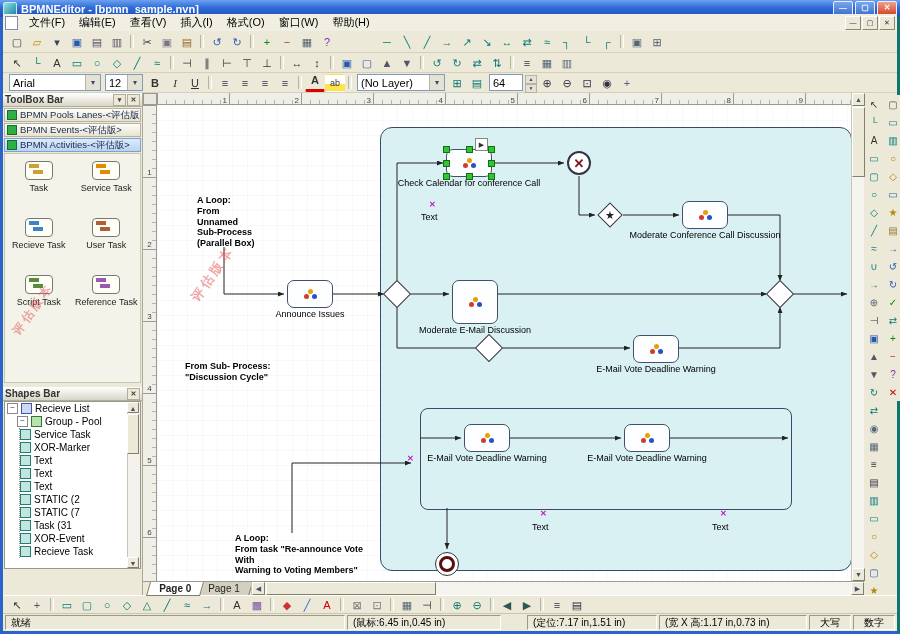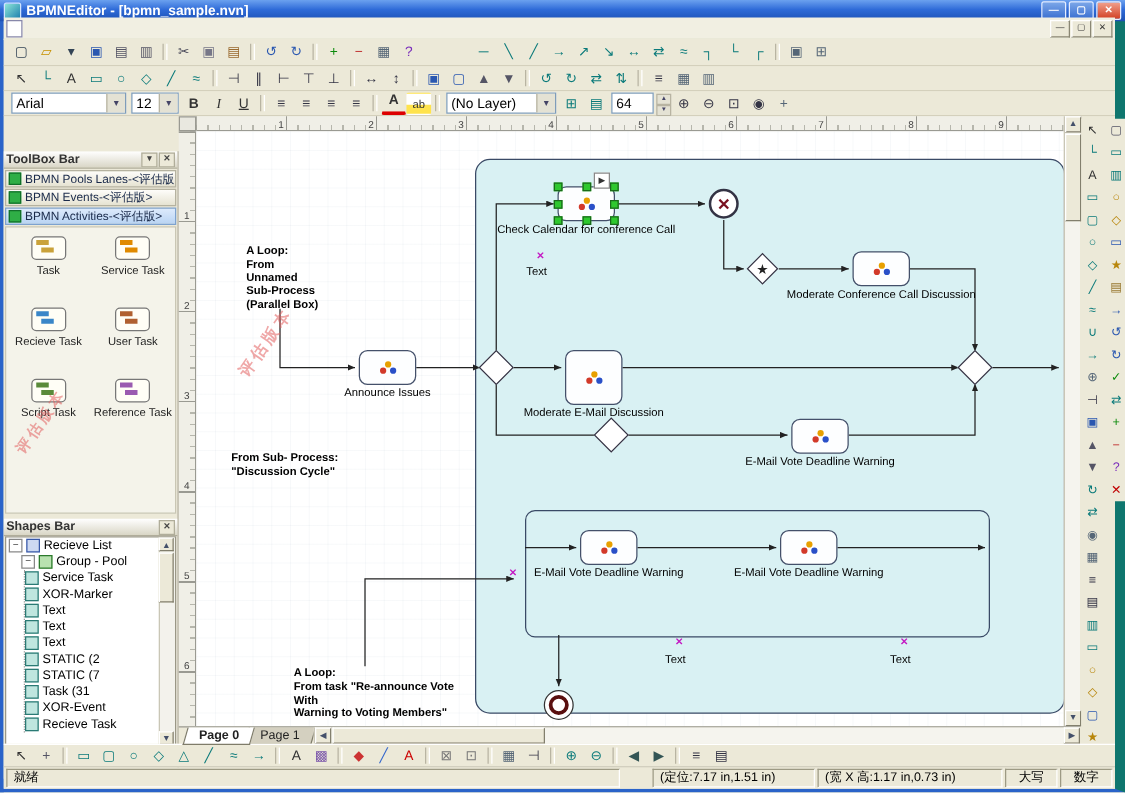--- a/index.html
+++ b/index.html
@@ -1,17 +1,17 @@
 <!DOCTYPE html>
 <html><head>
 <meta charset="utf-8">
 <style>
   html,body{margin:0;padding:0;width:900px;height:634px;overflow:hidden;
     font-family:"Liberation Sans",sans-serif;font-size:11px;color:#000;background:#ece9d8;}
-  #app{position:relative;width:900px;height:634px;border-left:3px solid #2a63c9;border-right:8px solid #0f766e;border-bottom:3px solid #2a63c9;box-sizing:border-box;background:#ece9d8;}
+  #app{position:relative;width:900px;height:634px;border-left:3px solid #2a63c9;border-right:3px solid #0f766e;border-bottom:3px solid #2a63c9;box-sizing:border-box;background:#ece9d8;}
 
   
   #titlebar{position:absolute;left:-3px;top:0;width:900px;height:17px;
     background:linear-gradient(180deg,#6ba1ef 0%,#2f6bd8 45%,#1c50b4 100%);
     display:flex;align-items:center;padding:0 3px;box-sizing:border-box;color:#fff;font-weight:700;}
   .app-ico{width:12px;height:12px;border-radius:2px;margin-right:4px;
     background:linear-gradient(135deg,#8fe6d8,#1b7fae);border:1px solid #cfe4ff;}
   #titlebar .title-text{flex:1;font-size:11px;white-space:nowrap;overflow:hidden;}
   .cap-btn{width:18px;height:13px;margin-left:2px;border-radius:2px;border:1px solid #e6eeff;
     background:linear-gradient(#7ba6e8,#3a6fd0);color:#fff;font-size:8px;line-height:12px;text-align:center;}
@@ -42,21 +42,21 @@
   .spin{display:inline-flex;flex-direction:column;width:12px;height:15px;}
   .spin i{flex:1;font-style:normal;font-size:5px;line-height:7px;text-align:center;background:#e4e2d4;border:1px solid #b8b4a2;color:#446;}
   .tbtn.fb{font-weight:700;} .tbtn.fi{font-style:italic;font-family:"Liberation Serif",serif;} .tbtn.fu{text-decoration:underline;}
   .tbtn.fc{border-bottom:3px solid #d00;line-height:11px;height:14px;font-weight:700;}
   .tbtn.hl{background:linear-gradient(#fff 55%,#ffe34d 55%);font-size:9px;}
 
   
   #work{position:absolute;left:0;top:93px;right:0;height:502px;background:#ece9d8;}
 
   
-  #toolbox-panel{position:absolute;left:0;top:0;width:140px;height:502px;border-right:1px solid #aca899;box-sizing:border-box;background:#ece9d8;overflow:hidden;margin-top:28px;}
+  #toolbox-panel{position:absolute;left:0;top:0;width:140px;height:502px;border-right:1px solid #aca899;box-sizing:border-box;background:#ece9d8;overflow:hidden;}
   .panel-header{height:13px;background:linear-gradient(#ffffff,#d9d6c6);border-bottom:1px solid #b0ad9a;
     display:flex;align-items:center;font-size:10px;font-weight:700;color:#333;padding:0 2px;}
   .panel-header .ph-btn{margin-left:auto;width:11px;height:10px;font-size:7px;line-height:9px;text-align:center;color:#444;border:1px solid #b0ad9a;background:#ece9d8;}
   .panel-header .ph-btn + .ph-btn{margin-left:1px;}
   .section-hdr{height:12px;margin:1px 1px 0 1px;display:flex;align-items:center;gap:3px;padding:0 2px;
     background:linear-gradient(#fefdfa,#e6e3d2);border:1px solid #b5b2a0;font-size:9.5px;color:#1a2a4a;white-space:nowrap;overflow:hidden;}
   .section-hdr.active{background:linear-gradient(#ddeafc,#b9d4f3);border-color:#7da2cf;}
   .section-hdr .sq{width:8px;height:8px;background:#2fae46;border:1px solid #12702a;flex:none;}
   #tool-grid{position:relative;height:228px;margin:1px;background:#f4f3ea;border:1px solid #c9c6b4;
     display:grid;grid-template-columns:1fr 1fr;grid-auto-rows:57px;overflow:hidden;}
@@ -155,20 +155,29 @@
     <span class="title-text">BPMNEditor - [bpmn_sample.nvn]</span>
     <span style="display:flex">
       <span class="cap-btn">—</span>
         <span class="cap-btn">▢</span>
         <span class="cap-btn close">✕</span>
     </span>
   </div>
 
   <div id="menubar">
     <span class="doc-ico"></span>
+    <span style="display:flex">
+      <span class="menu-item">文件(F)</span>
+        <span class="menu-item">编辑(E)</span>
+        <span class="menu-item">查看(V)</span>
+        <span class="menu-item">插入(I)</span>
+        <span class="menu-item">格式(O)</span>
+        <span class="menu-item">窗口(W)</span>
+        <span class="menu-item">帮助(H)</span>
+    </span>
     <span id="mdi-btns">
       <span class="mdi-btn">—</span>
         <span class="mdi-btn">▢</span>
         <span class="mdi-btn">✕</span>
     </span>
   </div>
 
   <div id="tb1" class="toolbar">
     <span class="tb-group">
       <span class="tbtn" style="color: rgb(51, 68, 85);">▢</span>
@@ -655,19 +664,20 @@
       <span class="tbtn sep"></span>
       <span class="tbtn" style="color: rgb(51, 85, 85);">◀</span>
       <span class="tbtn" style="color: rgb(51, 85, 85);">▶</span>
       <span class="tbtn sep"></span>
       <span class="tbtn" style="color: rgb(51, 51, 68);">≡</span>
       <span class="tbtn" style="color: rgb(51, 51, 68);">▤</span>
   </div>
 
   <div id="statusbar">
     <span class="spanel sp-ready">就绪</span>
+    <span class="spanel sp-mouse">(鼠标:6.45 in,0.45 in)</span>
     <span class="spanel sp-pos">(定位:7.17 in,1.51 in)</span>
     <span class="spanel sp-size">(宽 X 高:1.17 in,0.73 in)</span>
     <span class="spanel sp-caps">大写</span>
     <span class="spanel sp-num">数字</span>
   </div>
 
 </div>
 
 </body></html>

